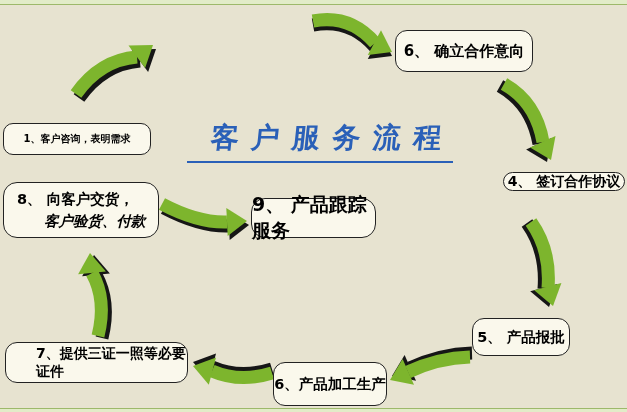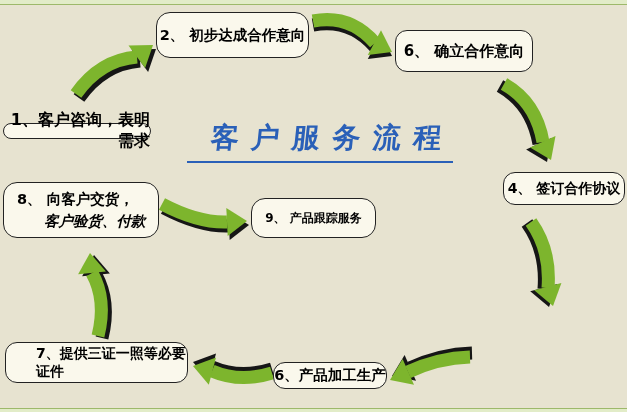--- a/index.html
+++ b/index.html
@@ -100,40 +100,40 @@
       </g>
     <g class="green">
         <path class="band" d="M162,204 Q198,223 227,222"></path>
         <polygon points="227.7,236 247,221 226.3,208"></polygon>
       </g>
   </svg>
 
   <div class="title">客户服务流程</div>
   <div class="title-underline"></div>
 
-  <div class="node r10" style="left:3px;top:123px;width:148px;height:16px;font-size:16px;text-align:right;">
+  <div class="node r10" style="left:3px;top:123px;width:148px;height:32px;font-size:10px;">
       <span>1、客户咨询，表明需求</span>
-    </div>
-  <div class="node" style="left:156px;top:12px;width:153px;height:46px;font-size:14.5px;border-radius:14px;">
-      <span>2、 初步达成合作意向</span>
     </div>
   <div class="node" style="left:395px;top:30px;width:138px;height:42px;font-size:15px;">
       <span>6、 确立合作意向</span>
     </div>
-  <div class="node" style="left:503px;top:172px;width:122px;height:33px;font-size:14px;">
+  <div class="node" style="left:503px;top:172px;width:122px;height:19px;font-size:14px;">
       <span>4、 签订合作协议</span>
     </div>
-  <div class="node" style="left:273px;top:362px;width:114px;height:27px;font-size:14.5px;">
+  <div class="node" style="left:472px;top:318px;width:98px;height:38px;font-size:14.5px;">
+      <span>5、 产品报批</span>
+    </div>
+  <div class="node" style="left:273px;top:362px;width:114px;height:44px;font-size:14.5px;">
       <span>6、产品加工生产</span>
     </div>
   <div class="node" style="left:5px;top:342px;width:183px;height:41px;font-size:14px;padding-left:30px;">
       <span>7、提供三证一照等必要证件</span>
     </div>
   <div class="node" style="left:3px;top:182px;width:156px;height:56px;font-size:14.5px;border-radius:14px;">
     <div class="n8-lines">
       <span class="l1">8、 向客户交货，</span>
       <span class="l2">客户验货、付款</span>
     </div>
   </div>
-  <div class="node" style="left:251px;top:198px;width:125px;height:40px;font-size:12px;border-radius:14px;">
+  <div class="node" style="left:251px;top:198px;width:125px;height:40px;font-size:19px;border-radius:14px;">
       <span>9、 产品跟踪服务</span>
     </div>
 </div>
 
 </body></html>

